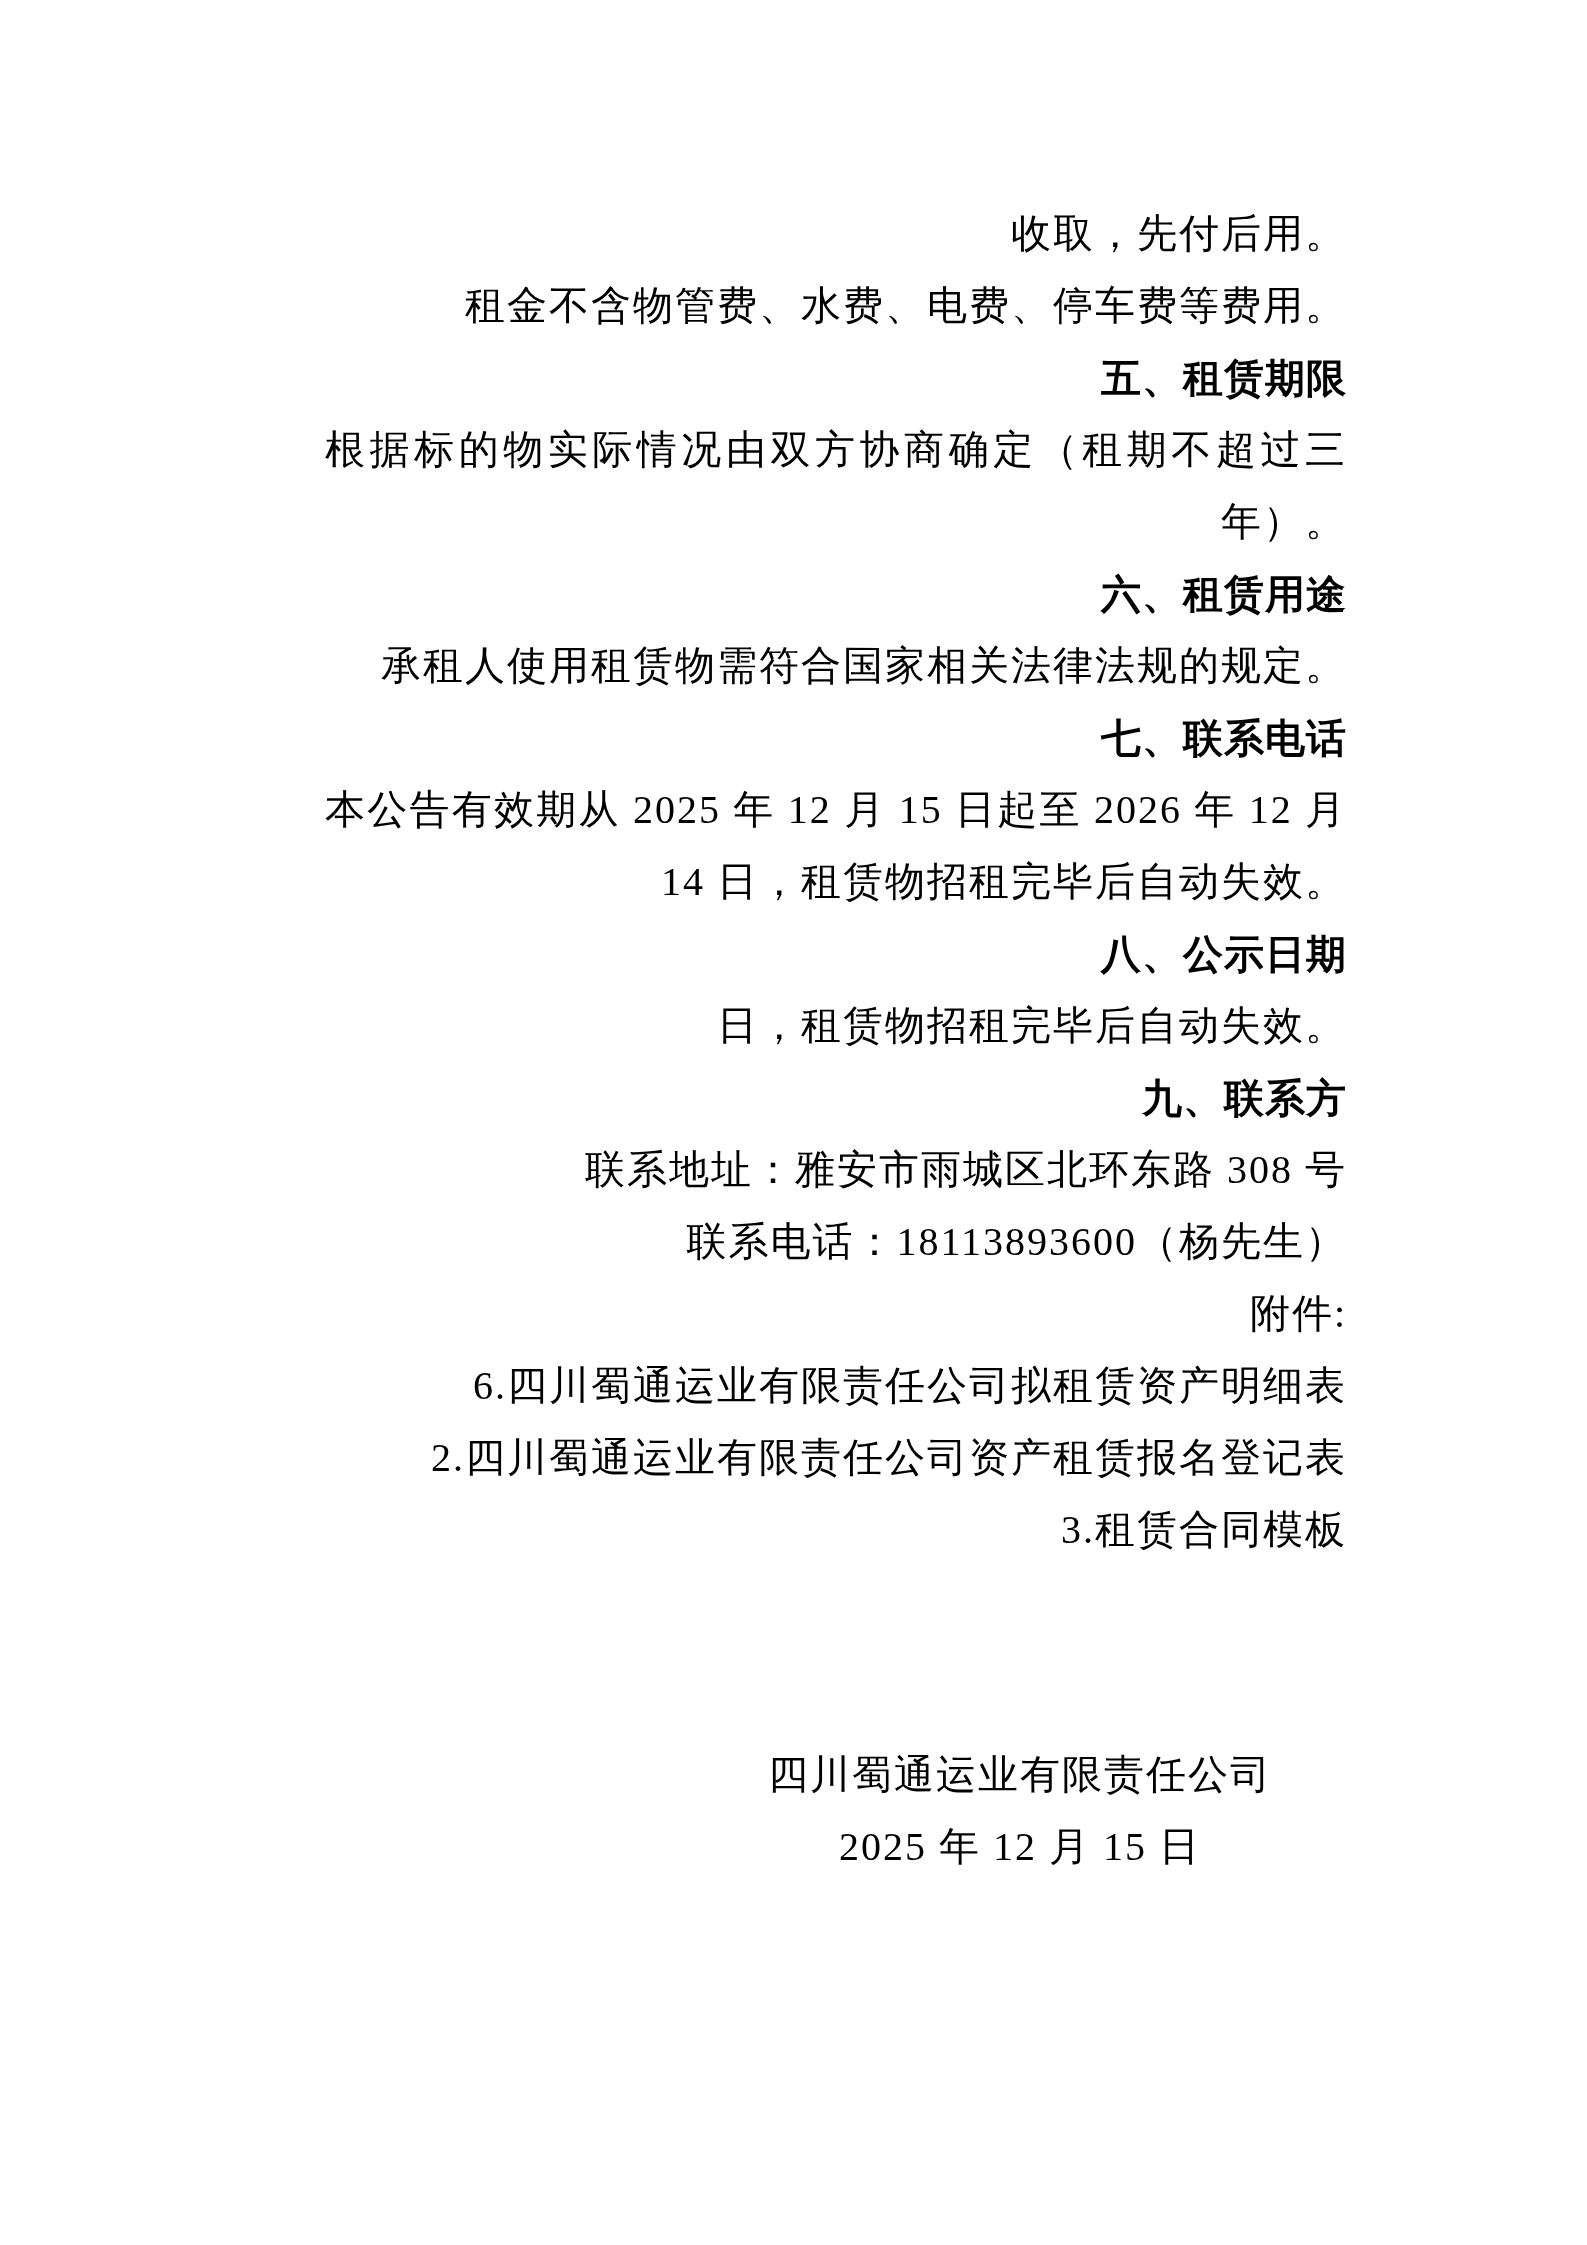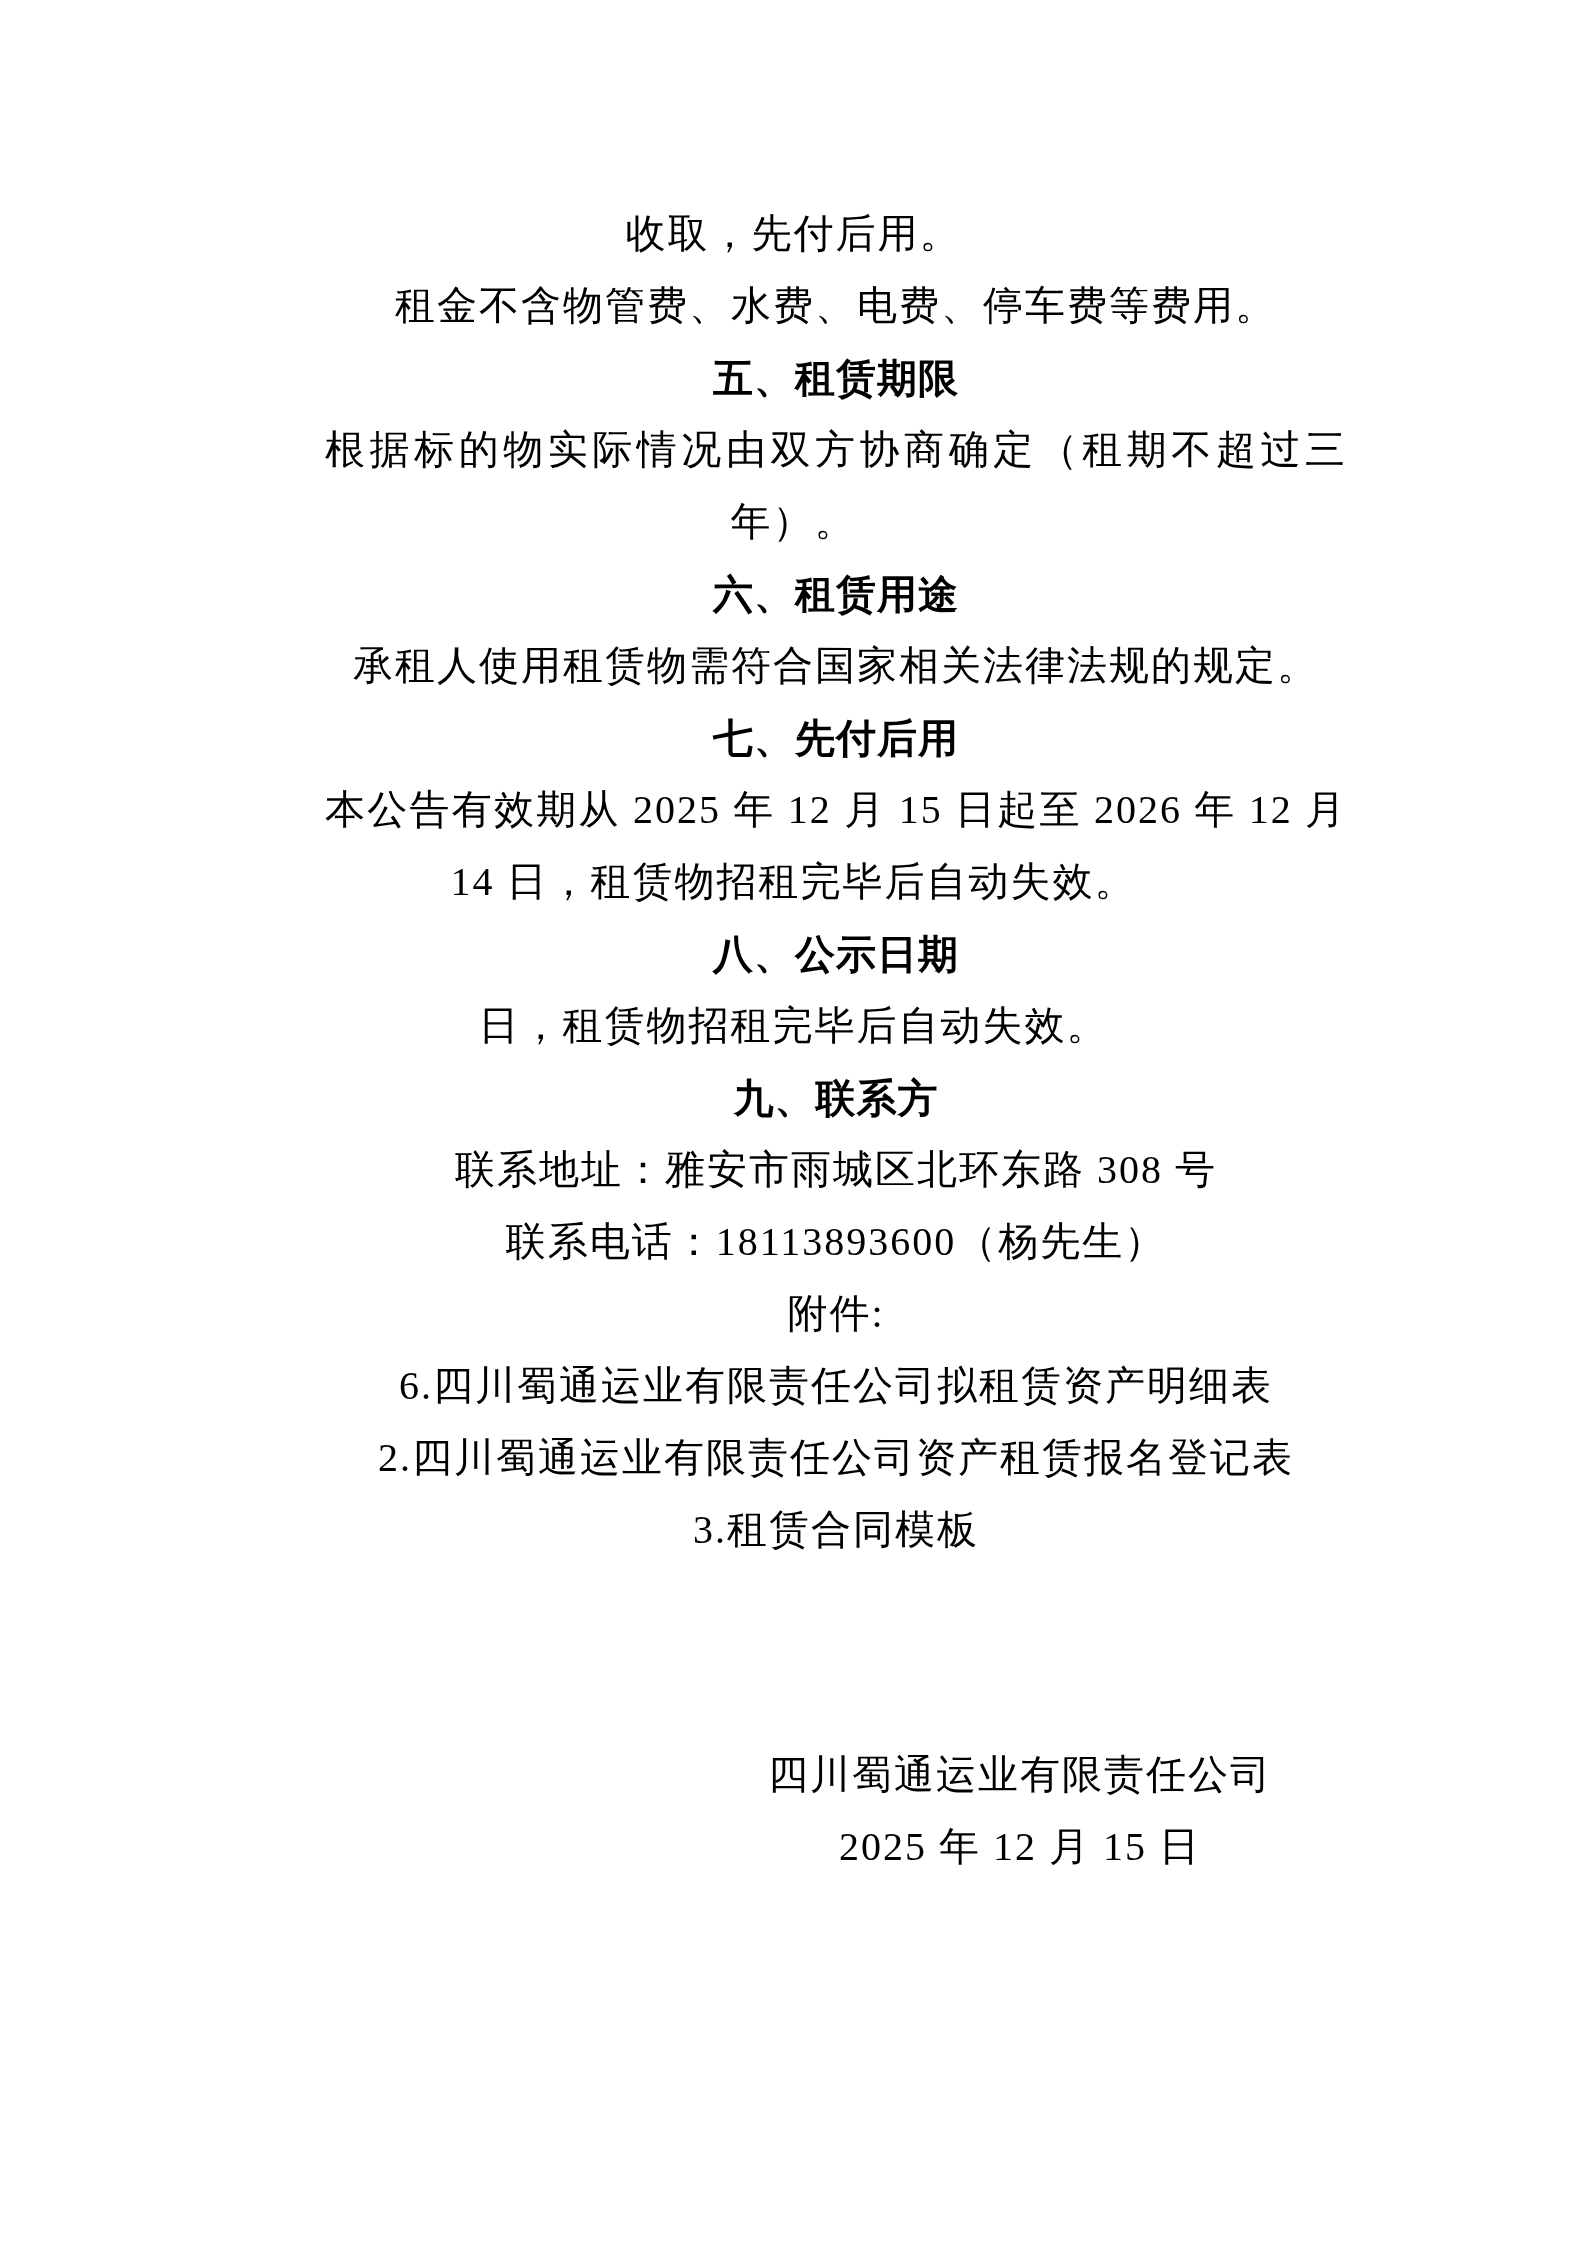--- a/index.html
+++ b/index.html
@@ -21,21 +21,21 @@
     top: 198px;
     width: 1107px;
   }
   .line {
     height: 72px;
     line-height: 72px;
     font-family: "Liberation Serif", "DejaVu Serif", serif;
     font-size: 40px;
     letter-spacing: 2px;
     white-space: nowrap;
-    text-align: center;
+    text-align: right;
   }
   .indent {
     padding-left: 85px;
   }
   .heading {
     font-family: "DejaVu Sans", "Liberation Sans", sans-serif;
     font-weight: 700;
     letter-spacing: 1px;
   }
   .stretch {
@@ -59,21 +59,21 @@
 
 <div class="page">
   <div class="content">
     <div class="line">收取，先付后用。</div>
     <div class="line indent">租金不含物管费、水费、电费、停车费等费用。</div>
     <div class="line indent heading">五、租赁期限</div>
     <div class="line indent stretch">根据标的物实际情况由双方协商确定（租期不超过三</div>
     <div class="line">年）。</div>
     <div class="line indent heading">六、租赁用途</div>
     <div class="line indent">承租人使用租赁物需符合国家相关法律法规的规定。</div>
-    <div class="line indent heading">七、先付后用</div>
+    <div class="line indent heading">七、联系电话</div>
     <div class="line indent stretch">本公告有效期从 2025 年 12 月 15 日起至 2026 年 12 月</div>
     <div class="line">14 日，租赁物招租完毕后自动失效。</div>
     <div class="line indent heading">八、公示日期</div>
     <div class="line">日，租赁物招租完毕后自动失效。</div>
     <div class="line indent heading">九、联系方</div>
     <div class="line indent">联系地址：雅安市雨城区北环东路 308 号</div>
     <div class="line indent">联系电话：18113893600（杨先生）</div>
     <div class="line indent">附件:</div>
     <div class="line indent">6.四川蜀通运业有限责任公司拟租赁资产明细表</div>
     <div class="line indent">2.四川蜀通运业有限责任公司资产租赁报名登记表</div>

